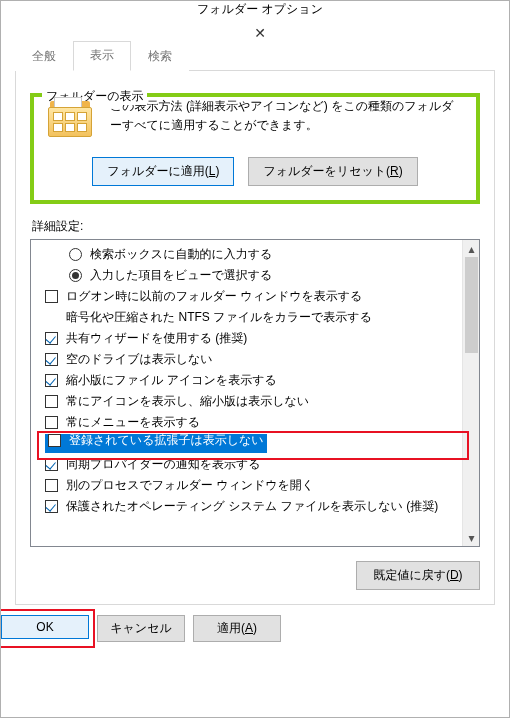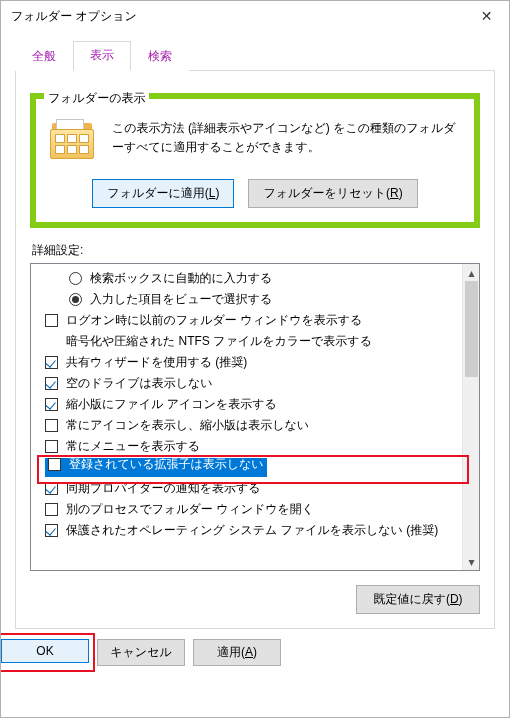--- a/index.html
+++ b/index.html
@@ -12,20 +12,21 @@
     height: 718px;
     border: 1px solid #b0b0b0;
     overflow: hidden;
   }
   .titlebar {
     height: 30px;
     display: flex;
     align-items: center;
     padding-left: 10px;
     background: #fff;
+    flex-direction: column;
   }
   .titlebar-title { flex: 1; }
   .close-btn {
     width: 45px;
     height: 30px;
     text-align: center;
     line-height: 30px;
     font-size: 14px;
     color: #333;
   }
@@ -36,36 +37,36 @@
     display: flex;
     align-items: flex-end;
     position: relative;
     margin-bottom: -1px;
   }
   .tab {
     padding: 5px 16px 6px 16px;
     border: 1px solid transparent;
     border-bottom: none;
     position: relative;
-    color: #a21caf;
+    color: #737373;
     background: #fff;
   }
   .tab.active {
     border-color: #d9d9d9;
     border-bottom: 1px solid #fff;
     z-index: 2;
   }
   .tabpanel {
     border: 1px solid #d9d9d9;
     padding: 14px;
   }
   .groupbox {
-    border: 6px solid #84cc16;
+    border: 4px solid #84cc16;
     margin-top: 8px;
-    padding: 20px 12px 14px 12px;
+    padding: 0 12px 14px 12px;
     position: relative;
   }
   .groupbox-title {
     position: absolute;
     top: -9px;
     left: 8px;
     background: #fff;
     padding: 0 4px;
   }
   .folder-row {

